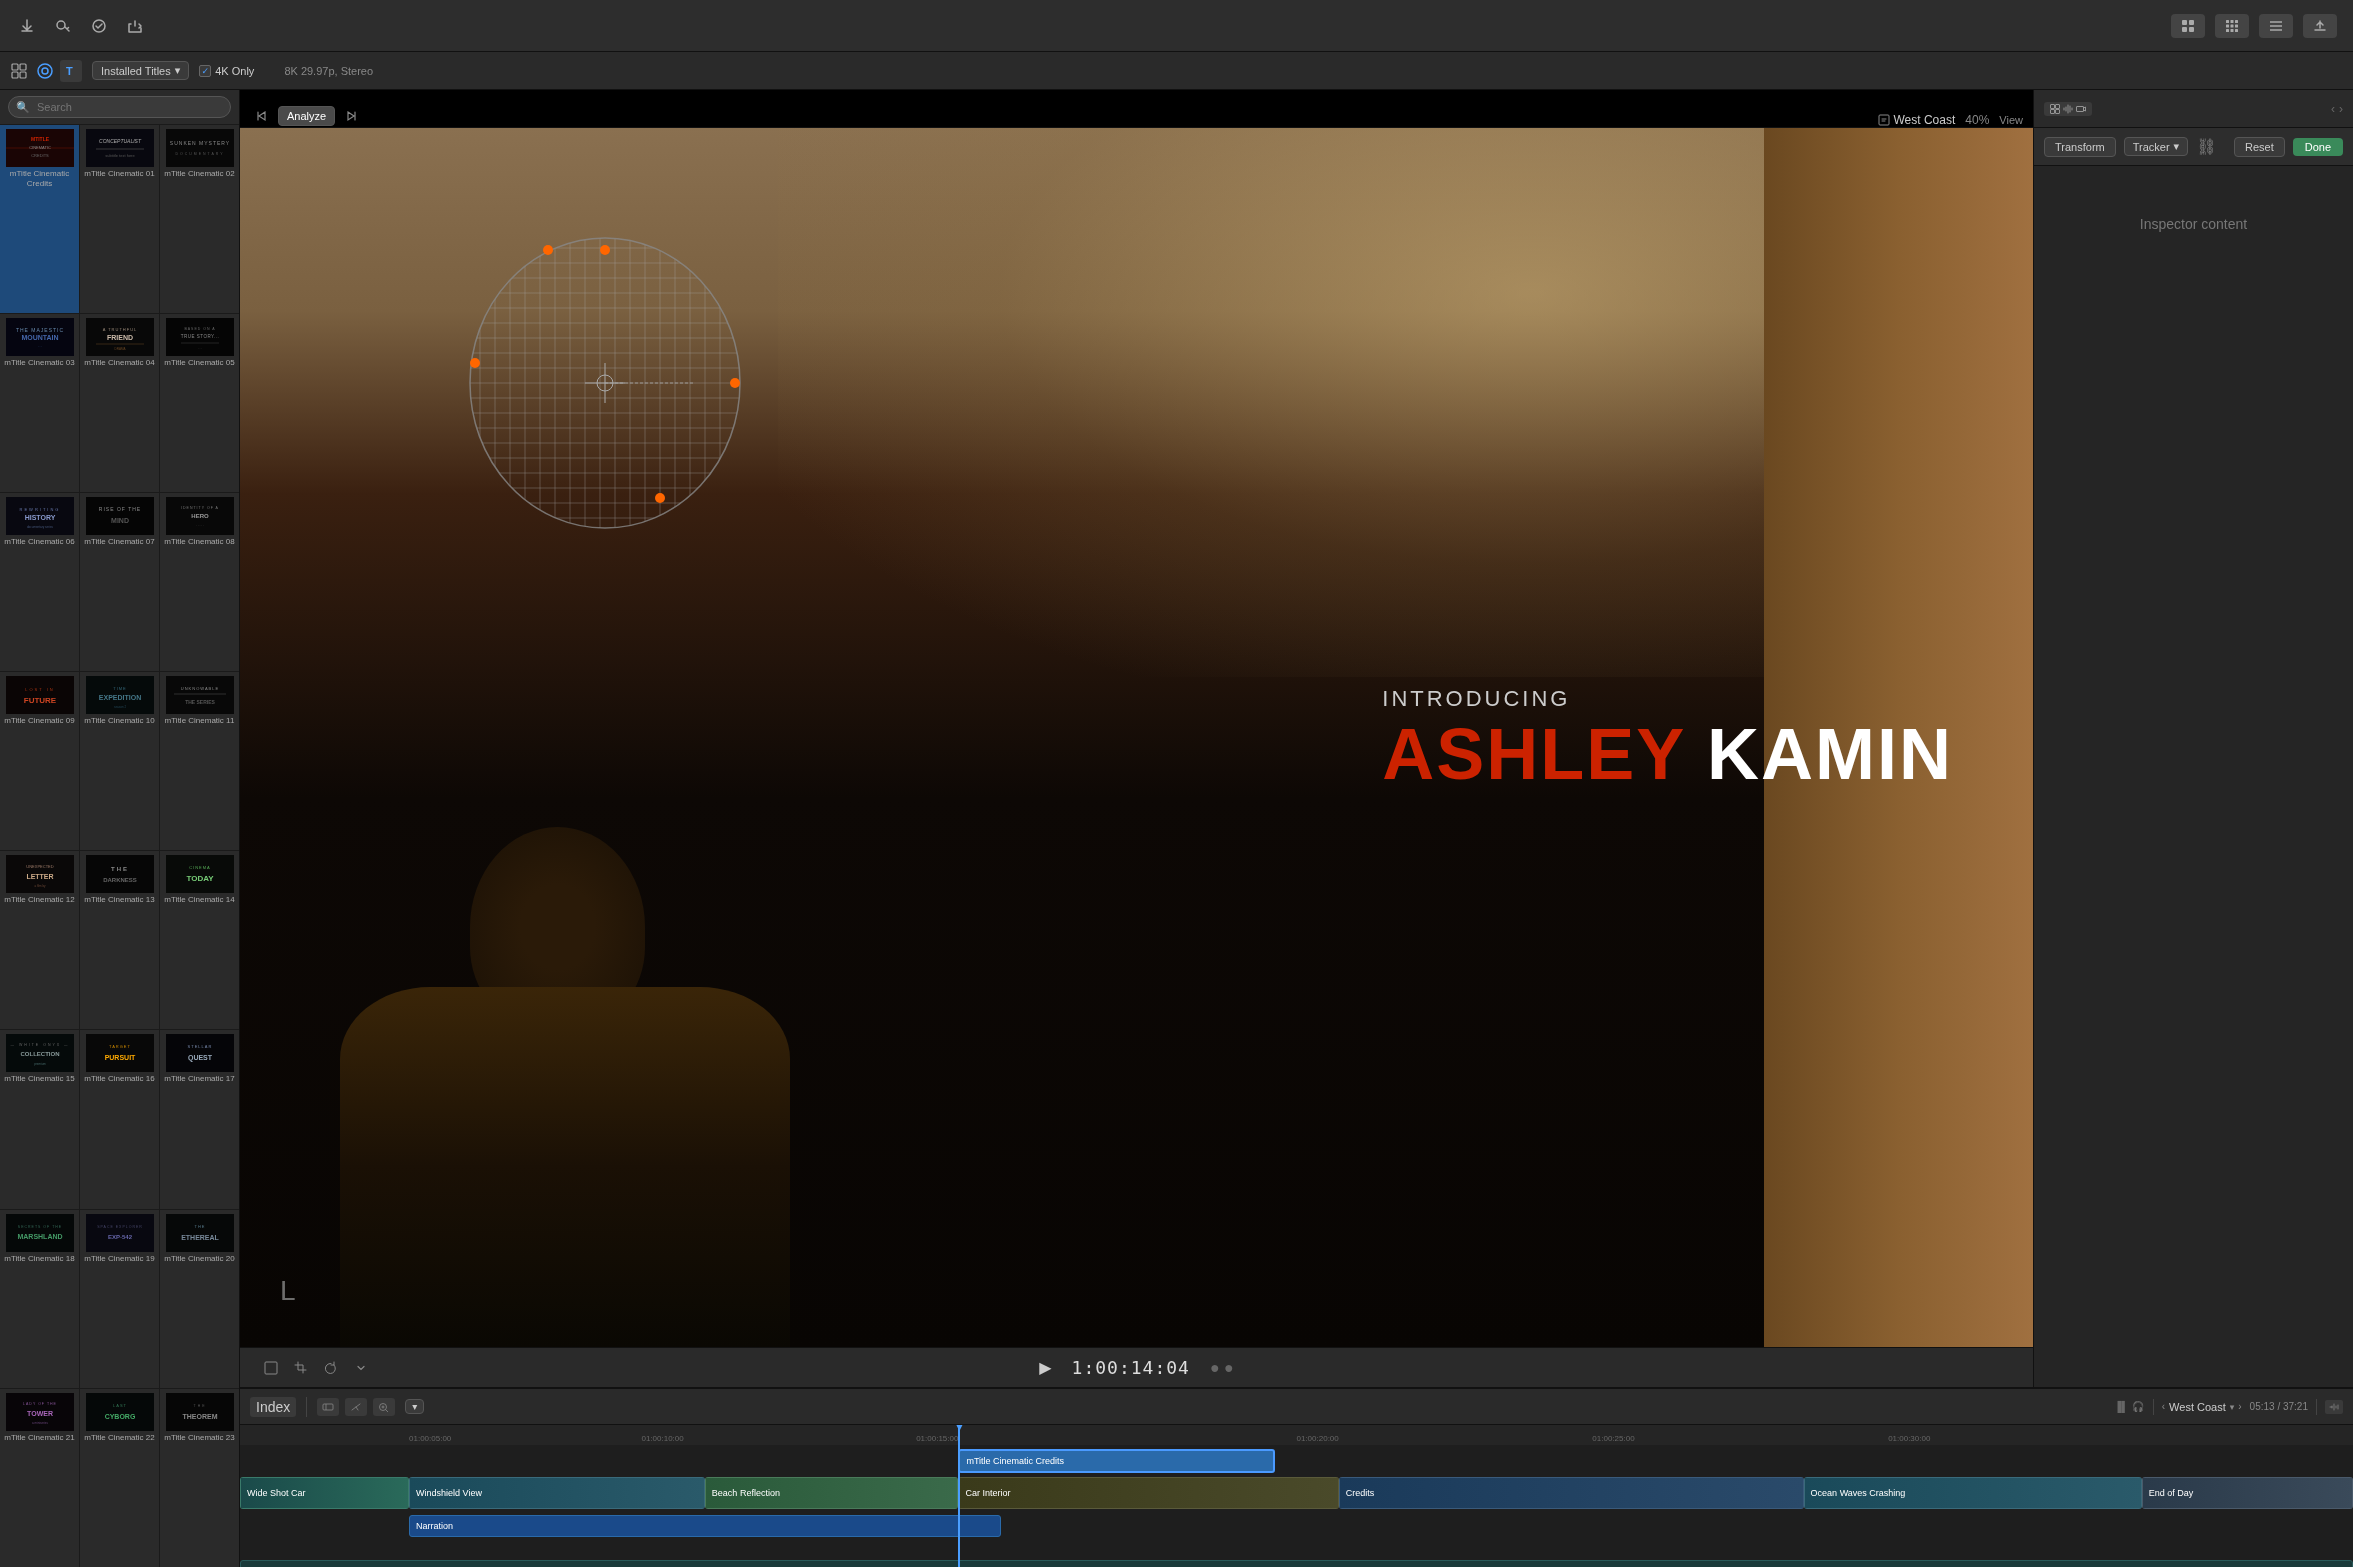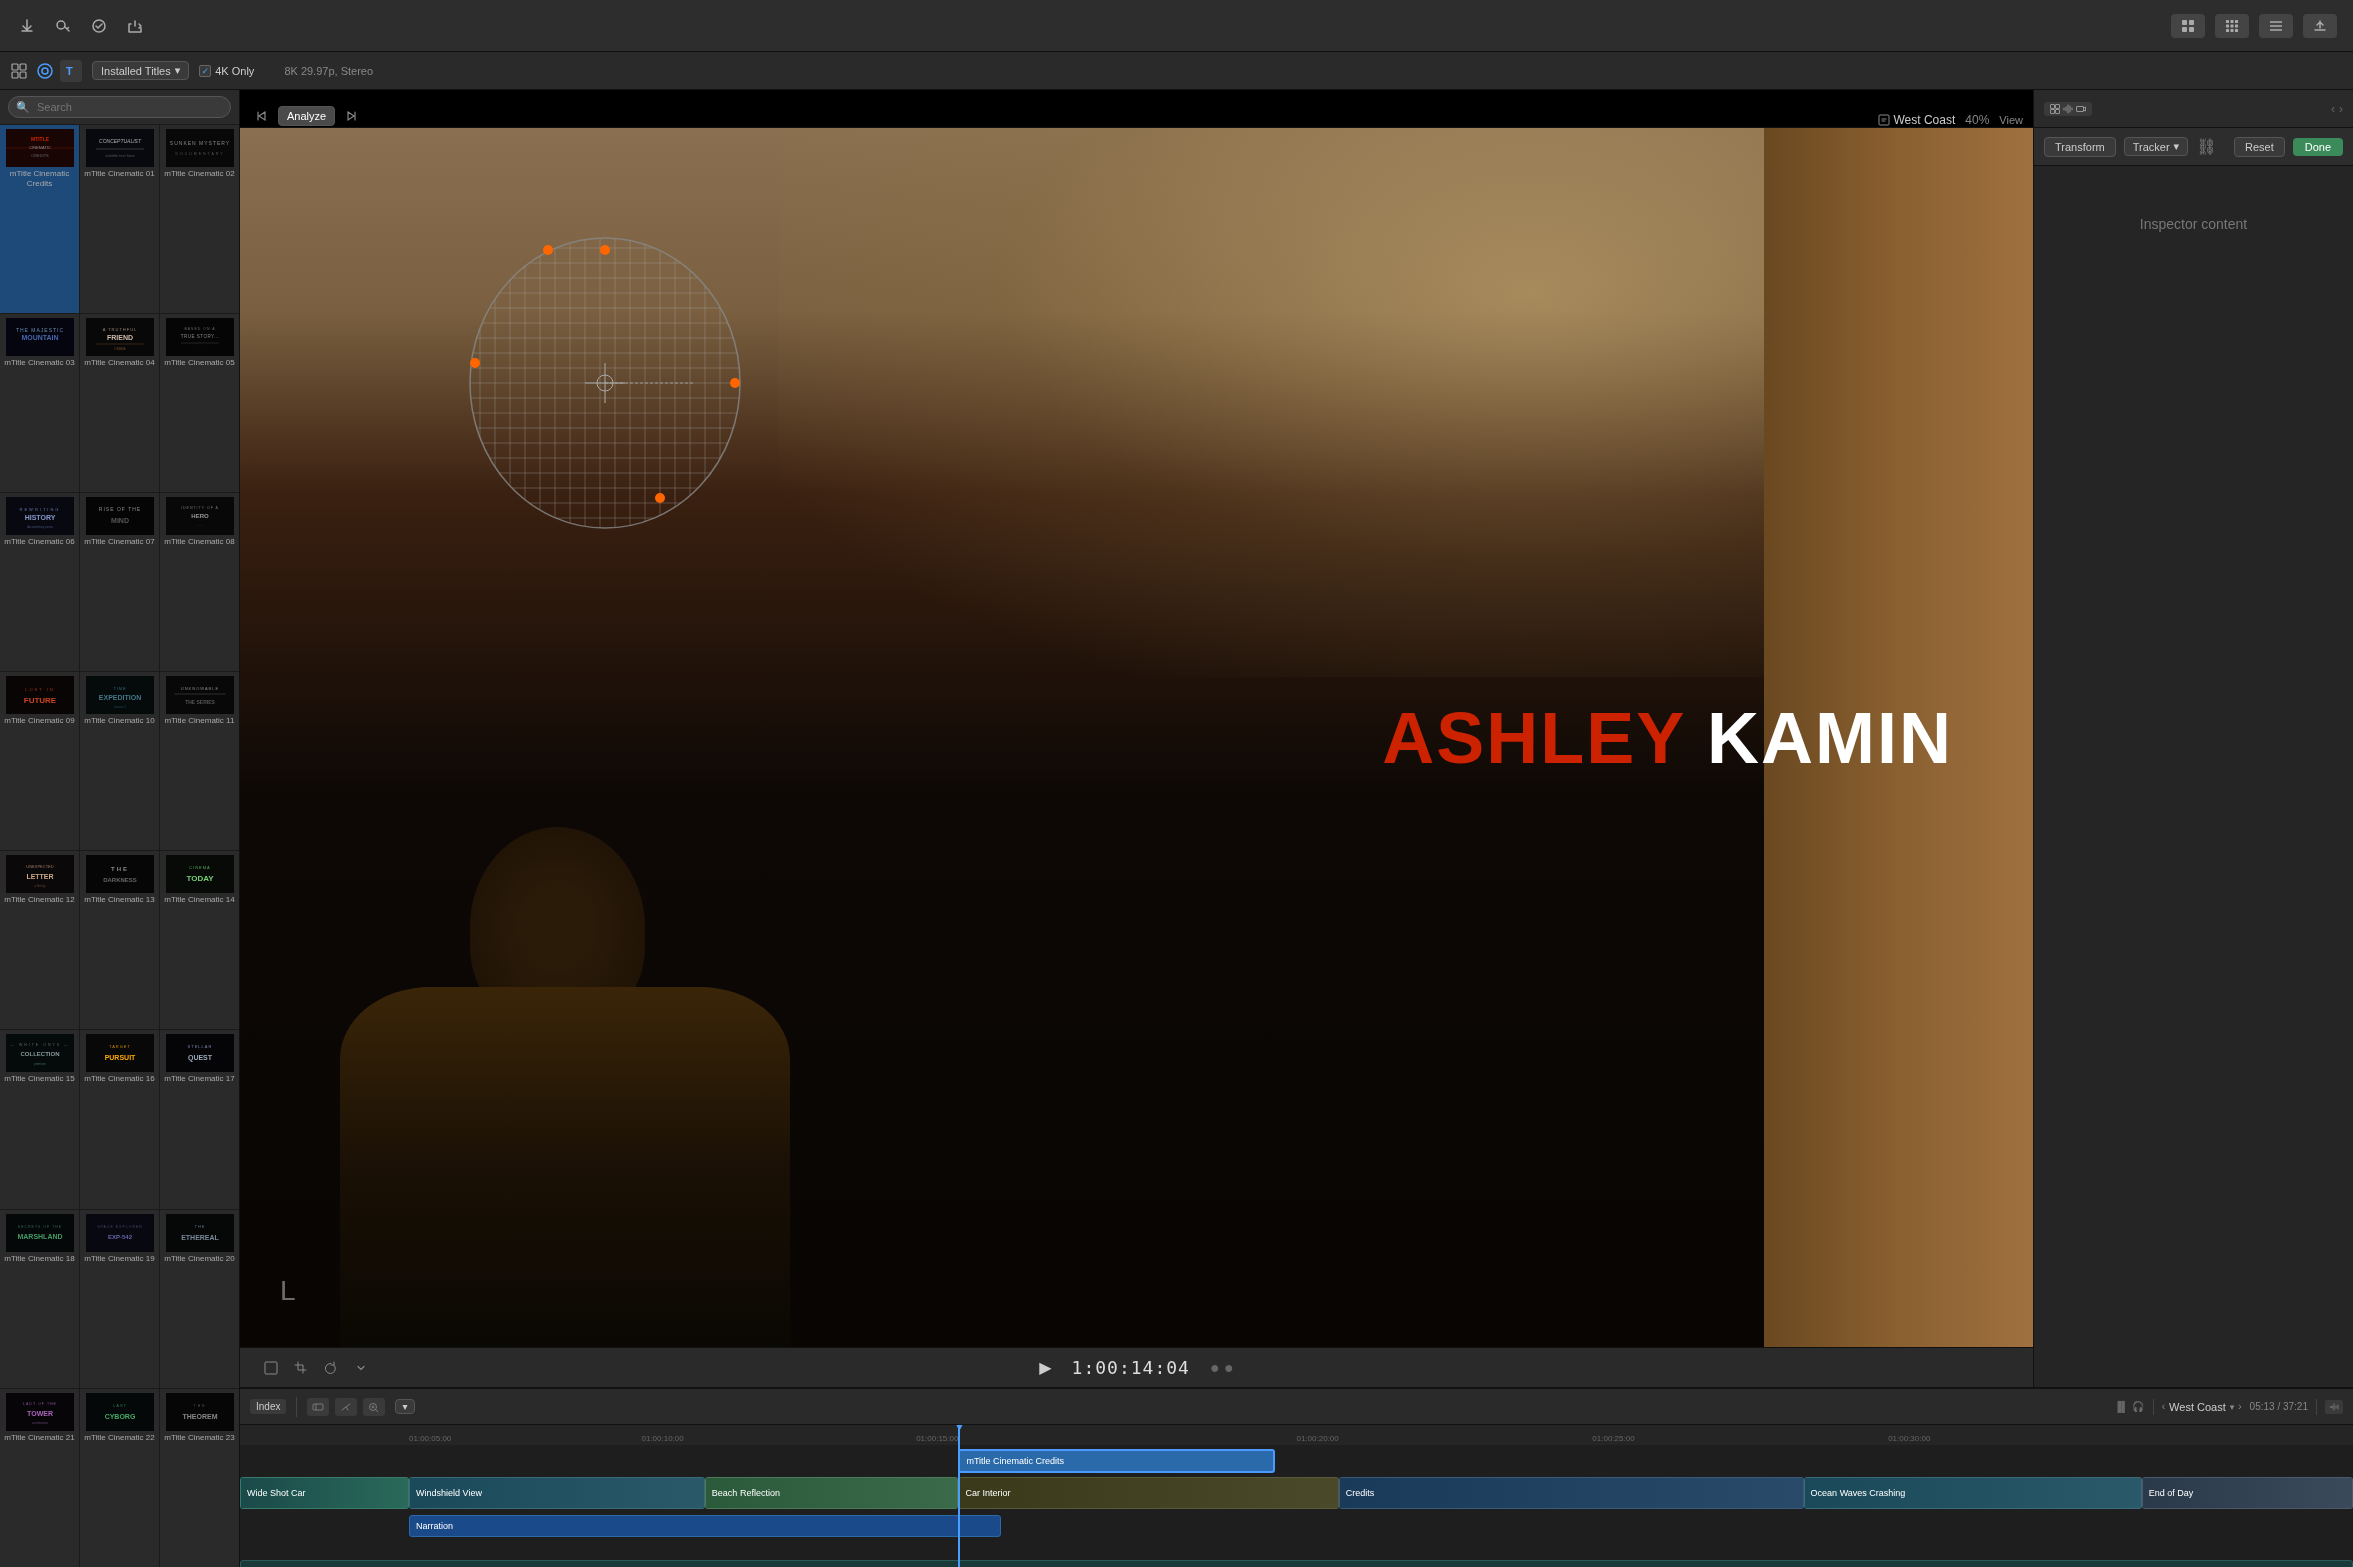--- a/index.html
+++ b/index.html
@@ -290,21 +290,21 @@
       align-items: center;
       padding: 0 10px;
       gap: 10px;
       border-bottom: 1px solid #111;
     }
     .timeline-tabs {
       display: flex;
       gap: 4px;
     }
     .timeline-tab {
-      font-size: 10px;
+      font-size: 14px;
       color: #888;
       padding: 2px 6px;
       border-radius: 3px;
       cursor: pointer;
     }
     .timeline-tab.active {
       background: #3a3a3a;
       color: #ccc;
     }
     .timeline-dropdown {
@@ -986,20 +986,21 @@
                 <circle cx="15" cy="135" r="5" fill="#ff6600"></circle>
                 <circle cx="275" cy="155" r="5" fill="#ff6600"></circle>
                 <circle cx="200" cy="270" r="5" fill="#ff6600"></circle>
                 <circle cx="88" cy="22" r="5" fill="#ff6600"></circle>
 
                 <line x1="145" y1="155" x2="235" y2="155" stroke="#aaa" stroke-width="0.8" stroke-dasharray="3,2"></line>
               </svg>
             </div>
 
             <div class="title-overlay">
+              <div class="title-intro">INTRODUCING</div>
               <div class="title-name">
                 <span class="first">ASHLEY</span><span class="last"> KAMIN</span>
               </div>
             </div>
 
             <div class="corner-marker">L</div>
           </div>
         </div>
 
         <div class="timecode-bar">

